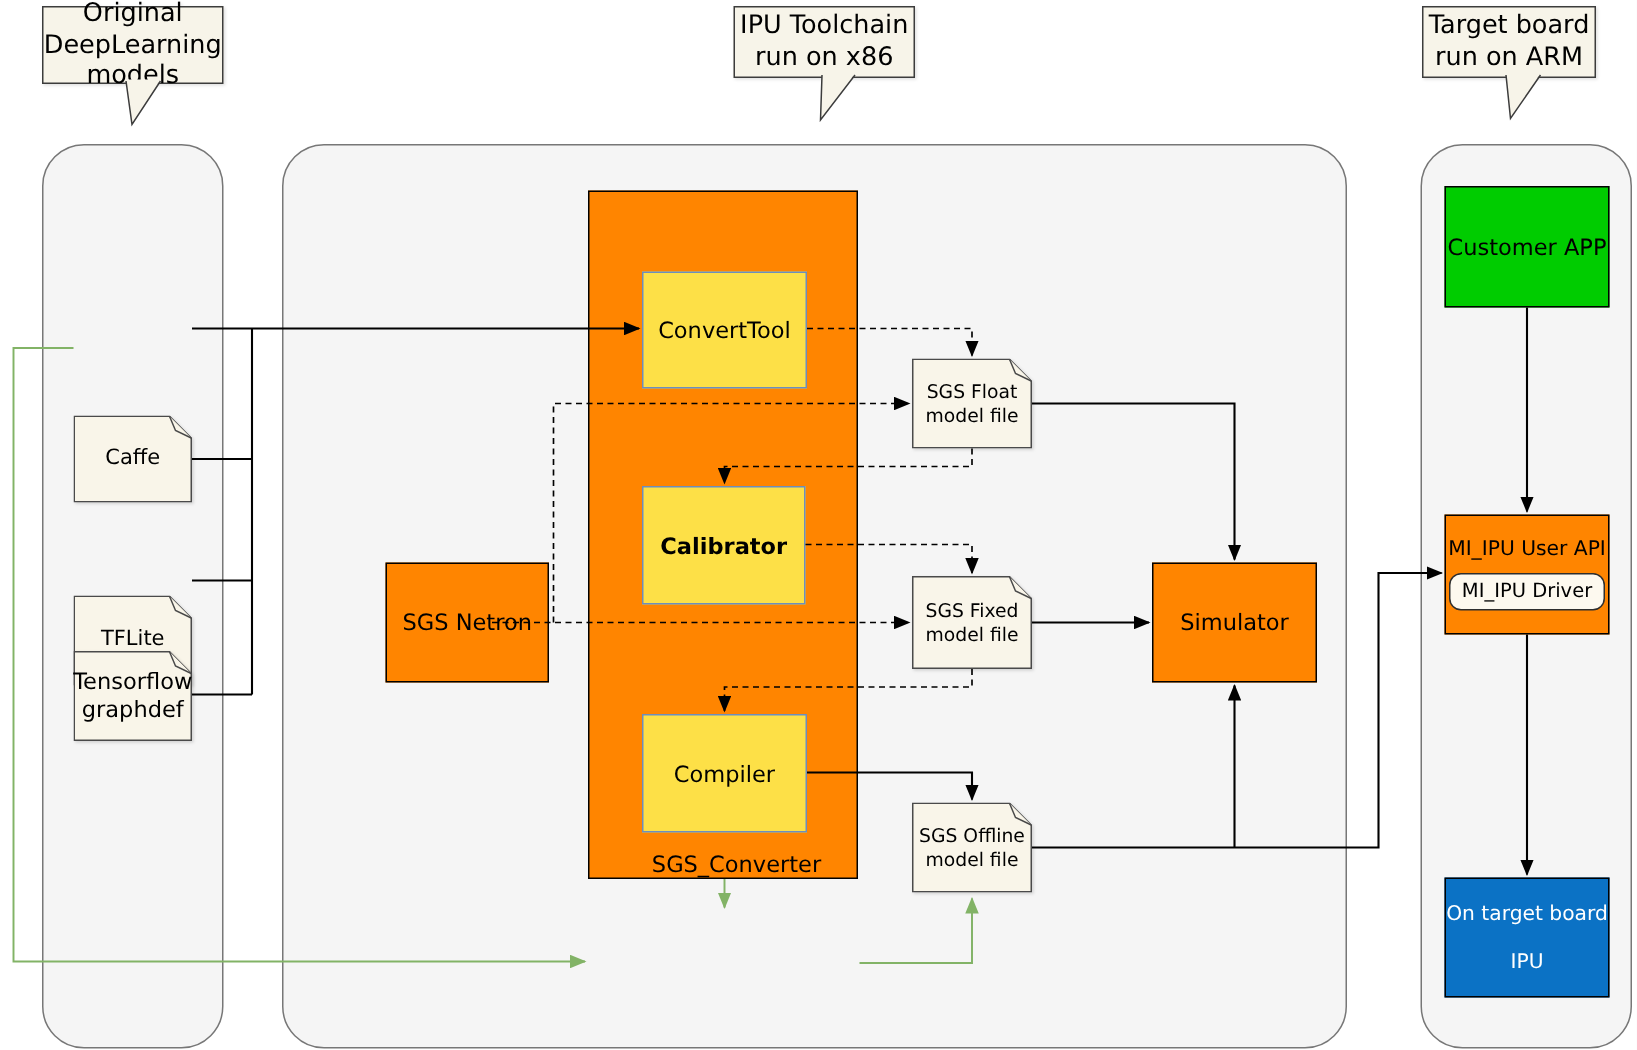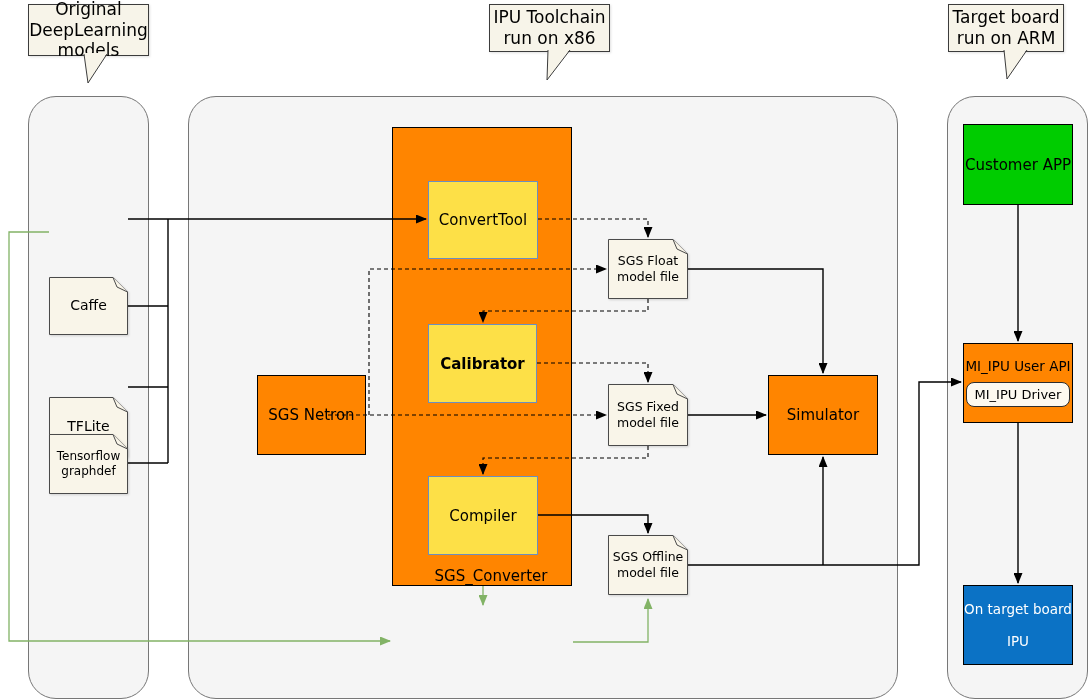--- a/index.html
+++ b/index.html
@@ -35,21 +35,21 @@
   .note { position:absolute; }
   .note-svg { position:absolute; left:0; top:0; filter:drop-shadow(1.5px 1.5px 1px rgba(0,0,0,0.15)); }
   .note-body, .note-fold { fill:#f9f5e9; stroke:#4a4a4a; stroke-width:1; }
   .note-fold { fill:#f9f5e9; }
   .note .label {
     position:relative; width:100%; height:100%;
     display:flex; align-items:center; justify-content:center;
     text-align:center; white-space:pre-line; font-size:12.5px; line-height:1.25;
   }
   .note.big-label .label { font-size:14px; }
-  .note.tiny-label .label { font-size:12px; }
+  .note.tiny-label .label { font-size:15px; }
   #mi-ipu-api-box { flex-direction:column; justify-content:flex-start; font-size:13.5px; }
   #mi-ipu-api-title { margin-top:14px; }
   #mi-ipu-driver-pill {
     margin-top:8px; background:#fdf9ef; border:1px solid #2e2e2e; border-radius:8px;
     padding:4px 8px; font-size:13px;
   }
   #ipu-box { flex-direction:column; justify-content:space-evenly; font-size:13.5px; }
   #connector-layer { position:absolute; left:0; top:0; pointer-events:none; }
   .solid { fill:none; stroke:#000; stroke-width:1.4; }
   .dashed { fill:none; stroke:#000; stroke-width:1.1; stroke-dasharray:4 3; }

